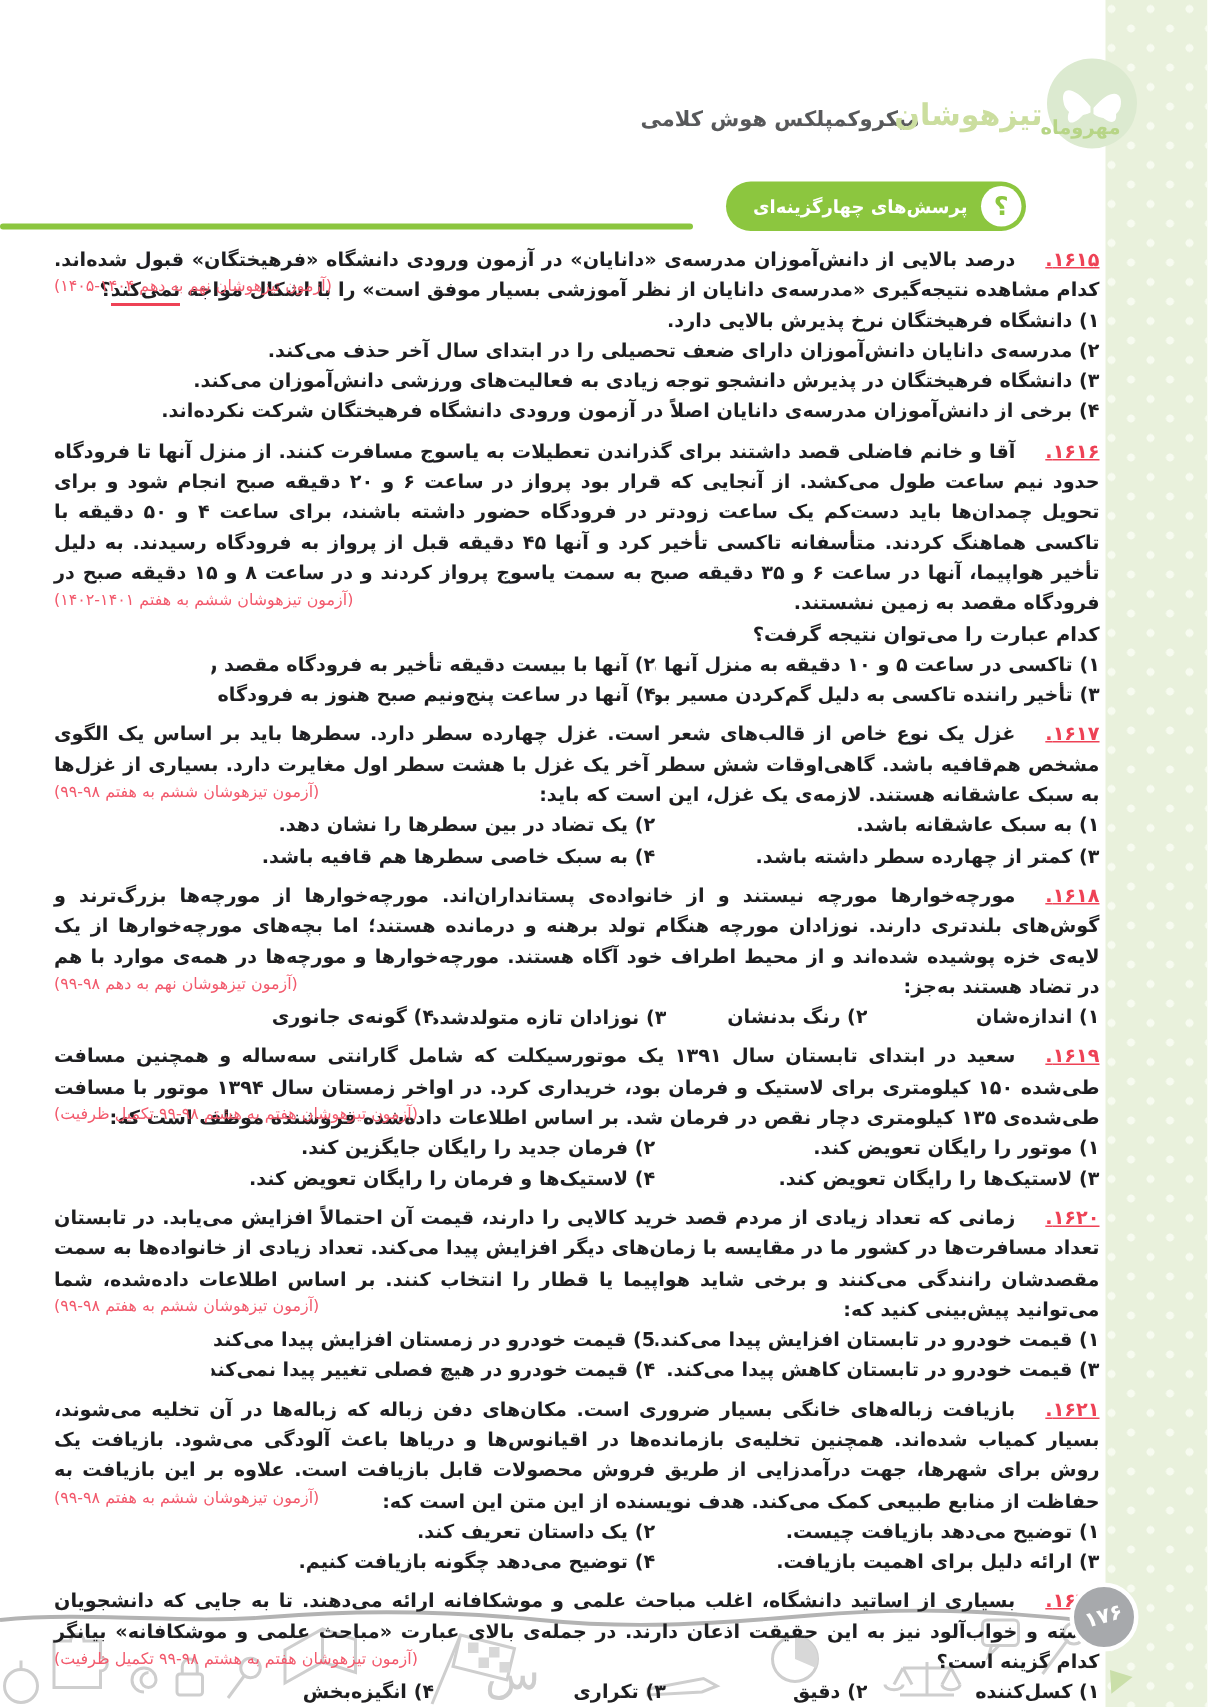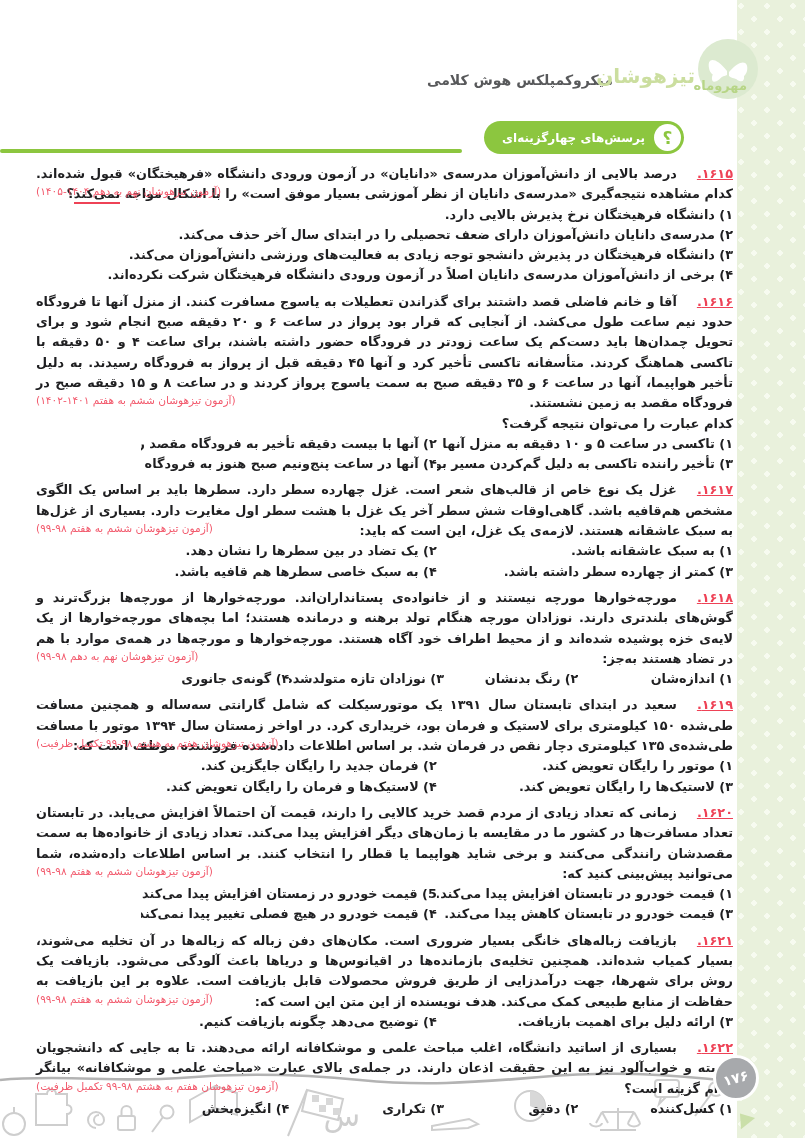--- a/index.html
+++ b/index.html
@@ -154,20 +154,22 @@
       <div class="opt">۱) قیمت خودرو در تابستان افزایش پیدا می‌کند.</div>
       <div class="opt">5) قیمت خودرو در زمستان افزایش پیدا می‌کند.</div>
       <div class="opt">۳) قیمت خودرو در تابستان کاهش پیدا می‌کند.</div>
       <div class="opt">۴) قیمت خودرو در هیچ فصلی تغییر پیدا نمی‌کند.</div>
     </div>
   </section>
 
   <section class="q">
     <p class="stem"><span class="qnum">۱۶۲۱.</span><span>بازیافت زباله‌های خانگی بسیار ضروری است. مکان‌های دفن زباله که زباله‌ها در آن تخلیه می‌شوند، بسیار کمیاب شده‌اند. همچنین تخلیه‌ی بازمانده‌ها در اقیانوس‌ها و دریاها باعث آلودگی می‌شود. بازیافت یک روش برای شهرها، جهت درآمدزایی از طریق فروش محصولات قابل بازیافت است. علاوه بر این بازیافت به حفاظت از منابع طبیعی کمک می‌کند. هدف نویسنده از این متن این است که:</span><span class="tag">(آزمون تیزهوشان ششم به هفتم ۹۸-۹۹)</span></p>
     <div class="opts c2">
+      <div class="opt">۱) توضیح می‌دهد بازیافت چیست.</div>
+      <div class="opt">۲) یک داستان تعریف کند.</div>
       <div class="opt">۳) ارائه دلیل برای اهمیت بازیافت.</div>
       <div class="opt">۴) توضیح می‌دهد چگونه بازیافت کنیم.</div>
     </div>
   </section>
 
   <section class="q">
     <p class="stem"><span class="qnum">۱۶۲۲.</span><span>بسیاری از اساتید دانشگاه، اغلب مباحث علمی و موشکافانه ارائه می‌دهند. تا به جایی که دانشجویان خسته و خواب‌آلود نیز به این حقیقت اذعان دارند. در جمله‌ی بالای عبارت «مباحث علمی و موشکافانه» بیانگر کدام گزینه است؟</span><span class="tag">(آزمون تیزهوشان هفتم به هشتم ۹۸-۹۹ تکمیل ظرفیت)</span></p>
     <div class="opts c4">
       <div class="opt">۱) کسل‌کننده</div>
       <div class="opt">۲) دقیق</div>

